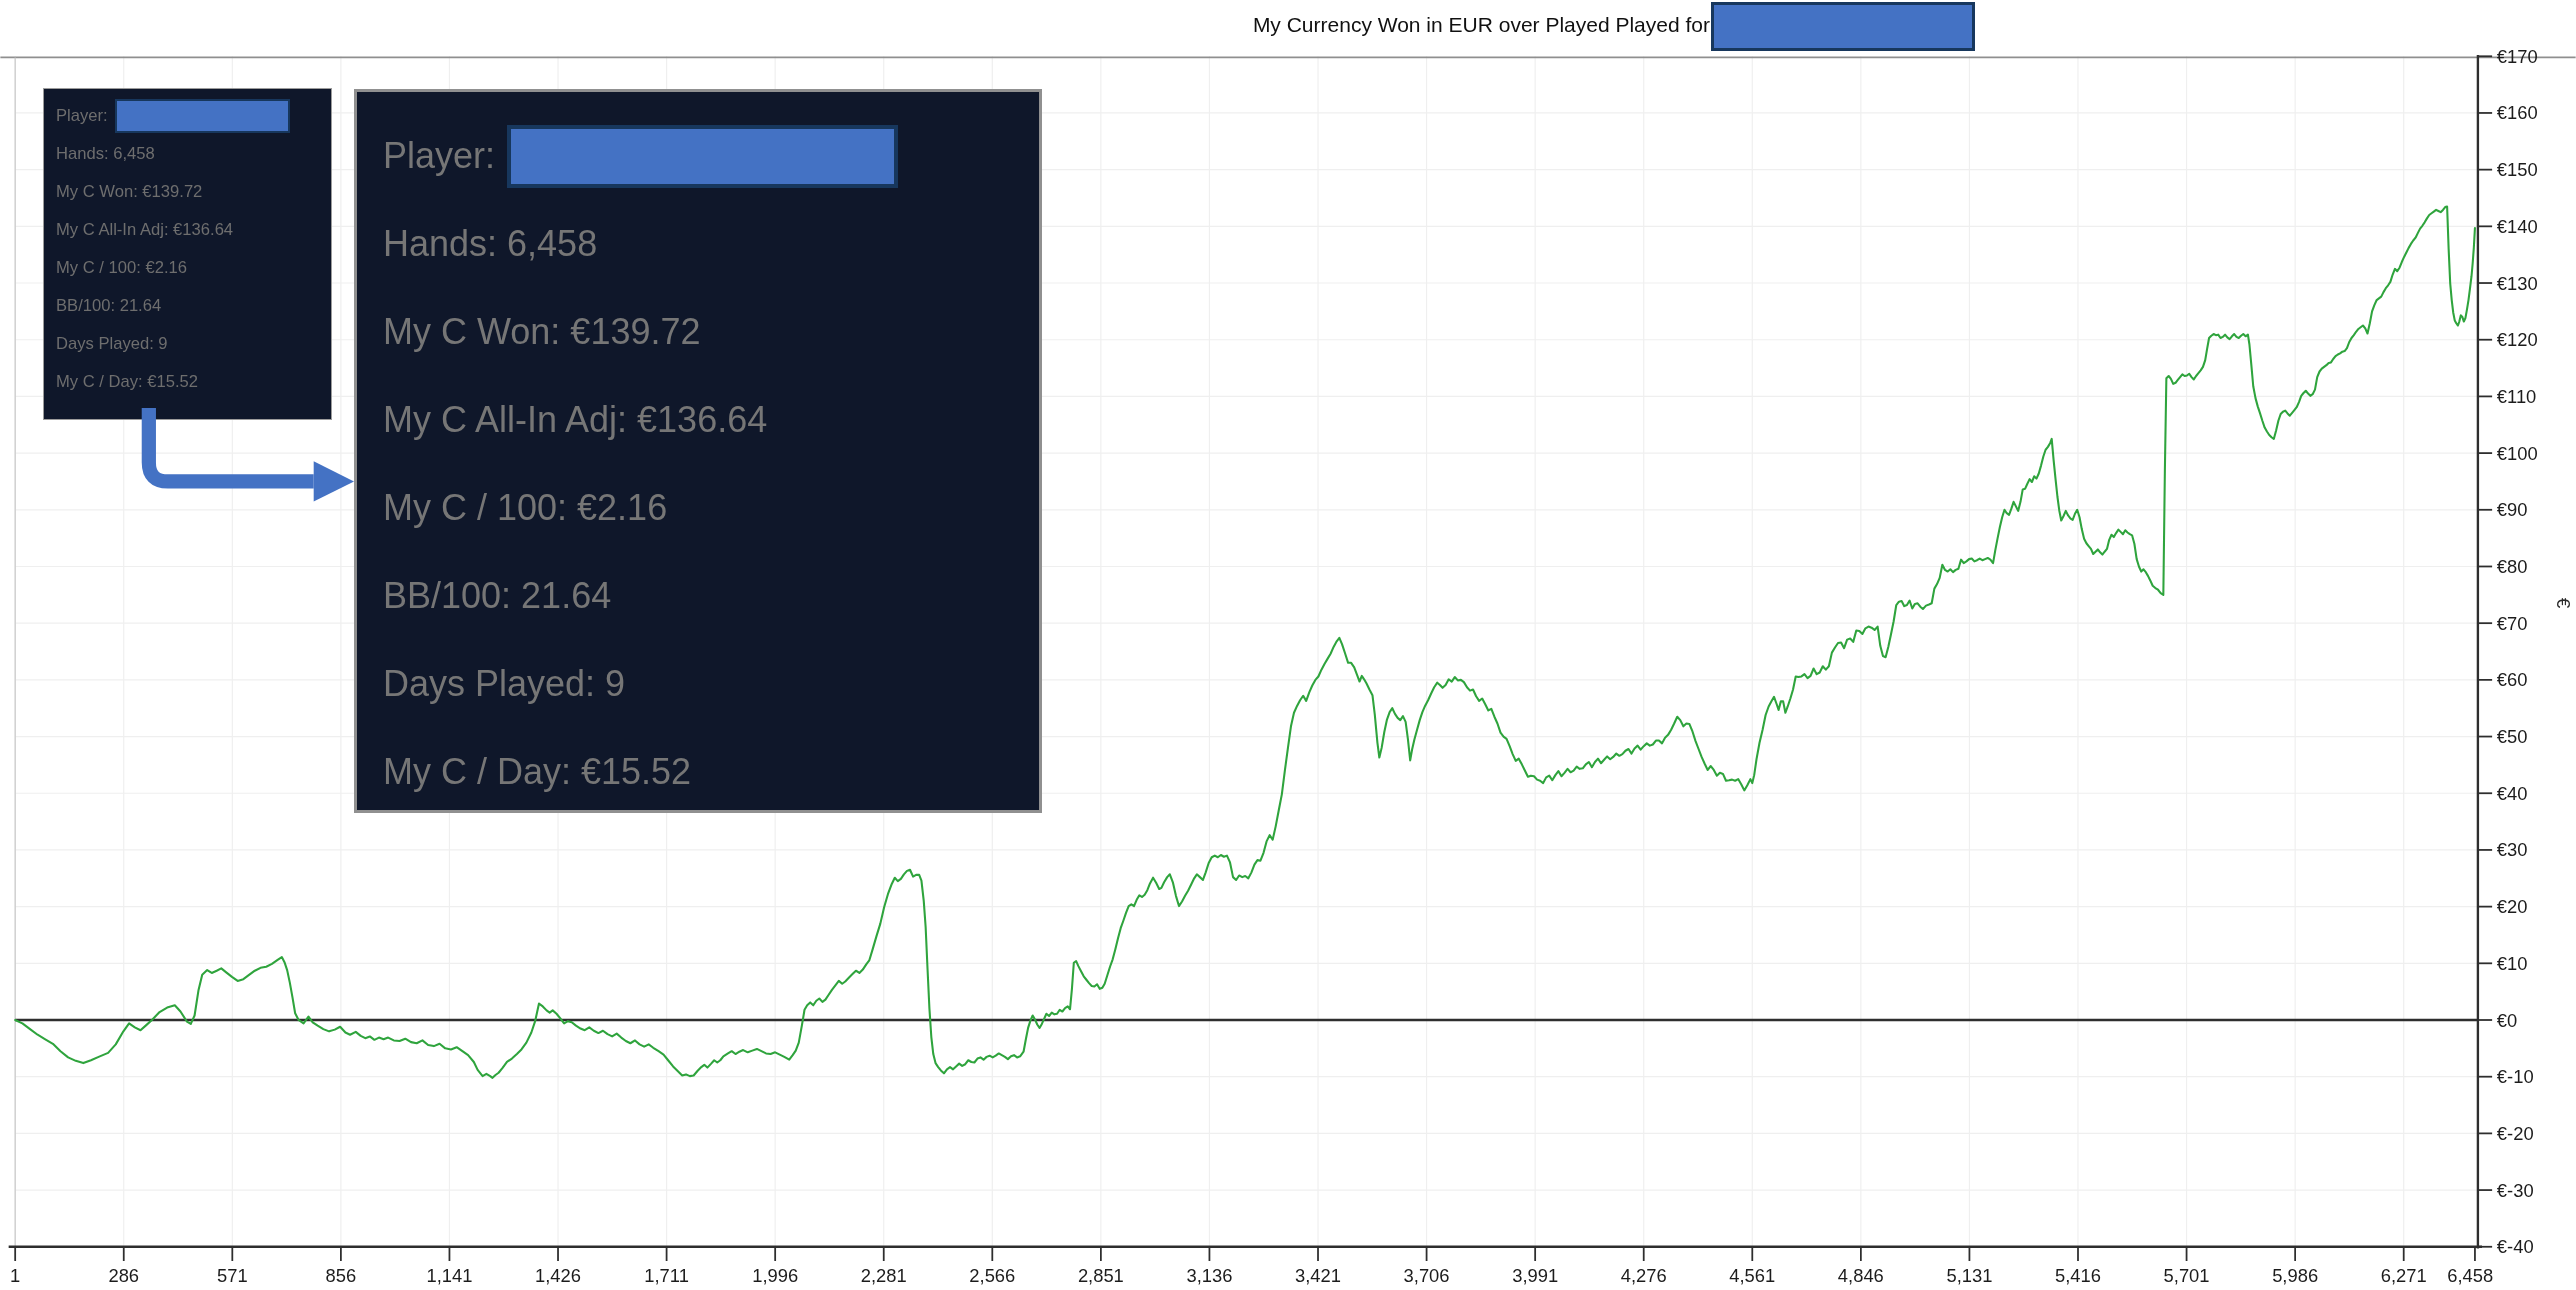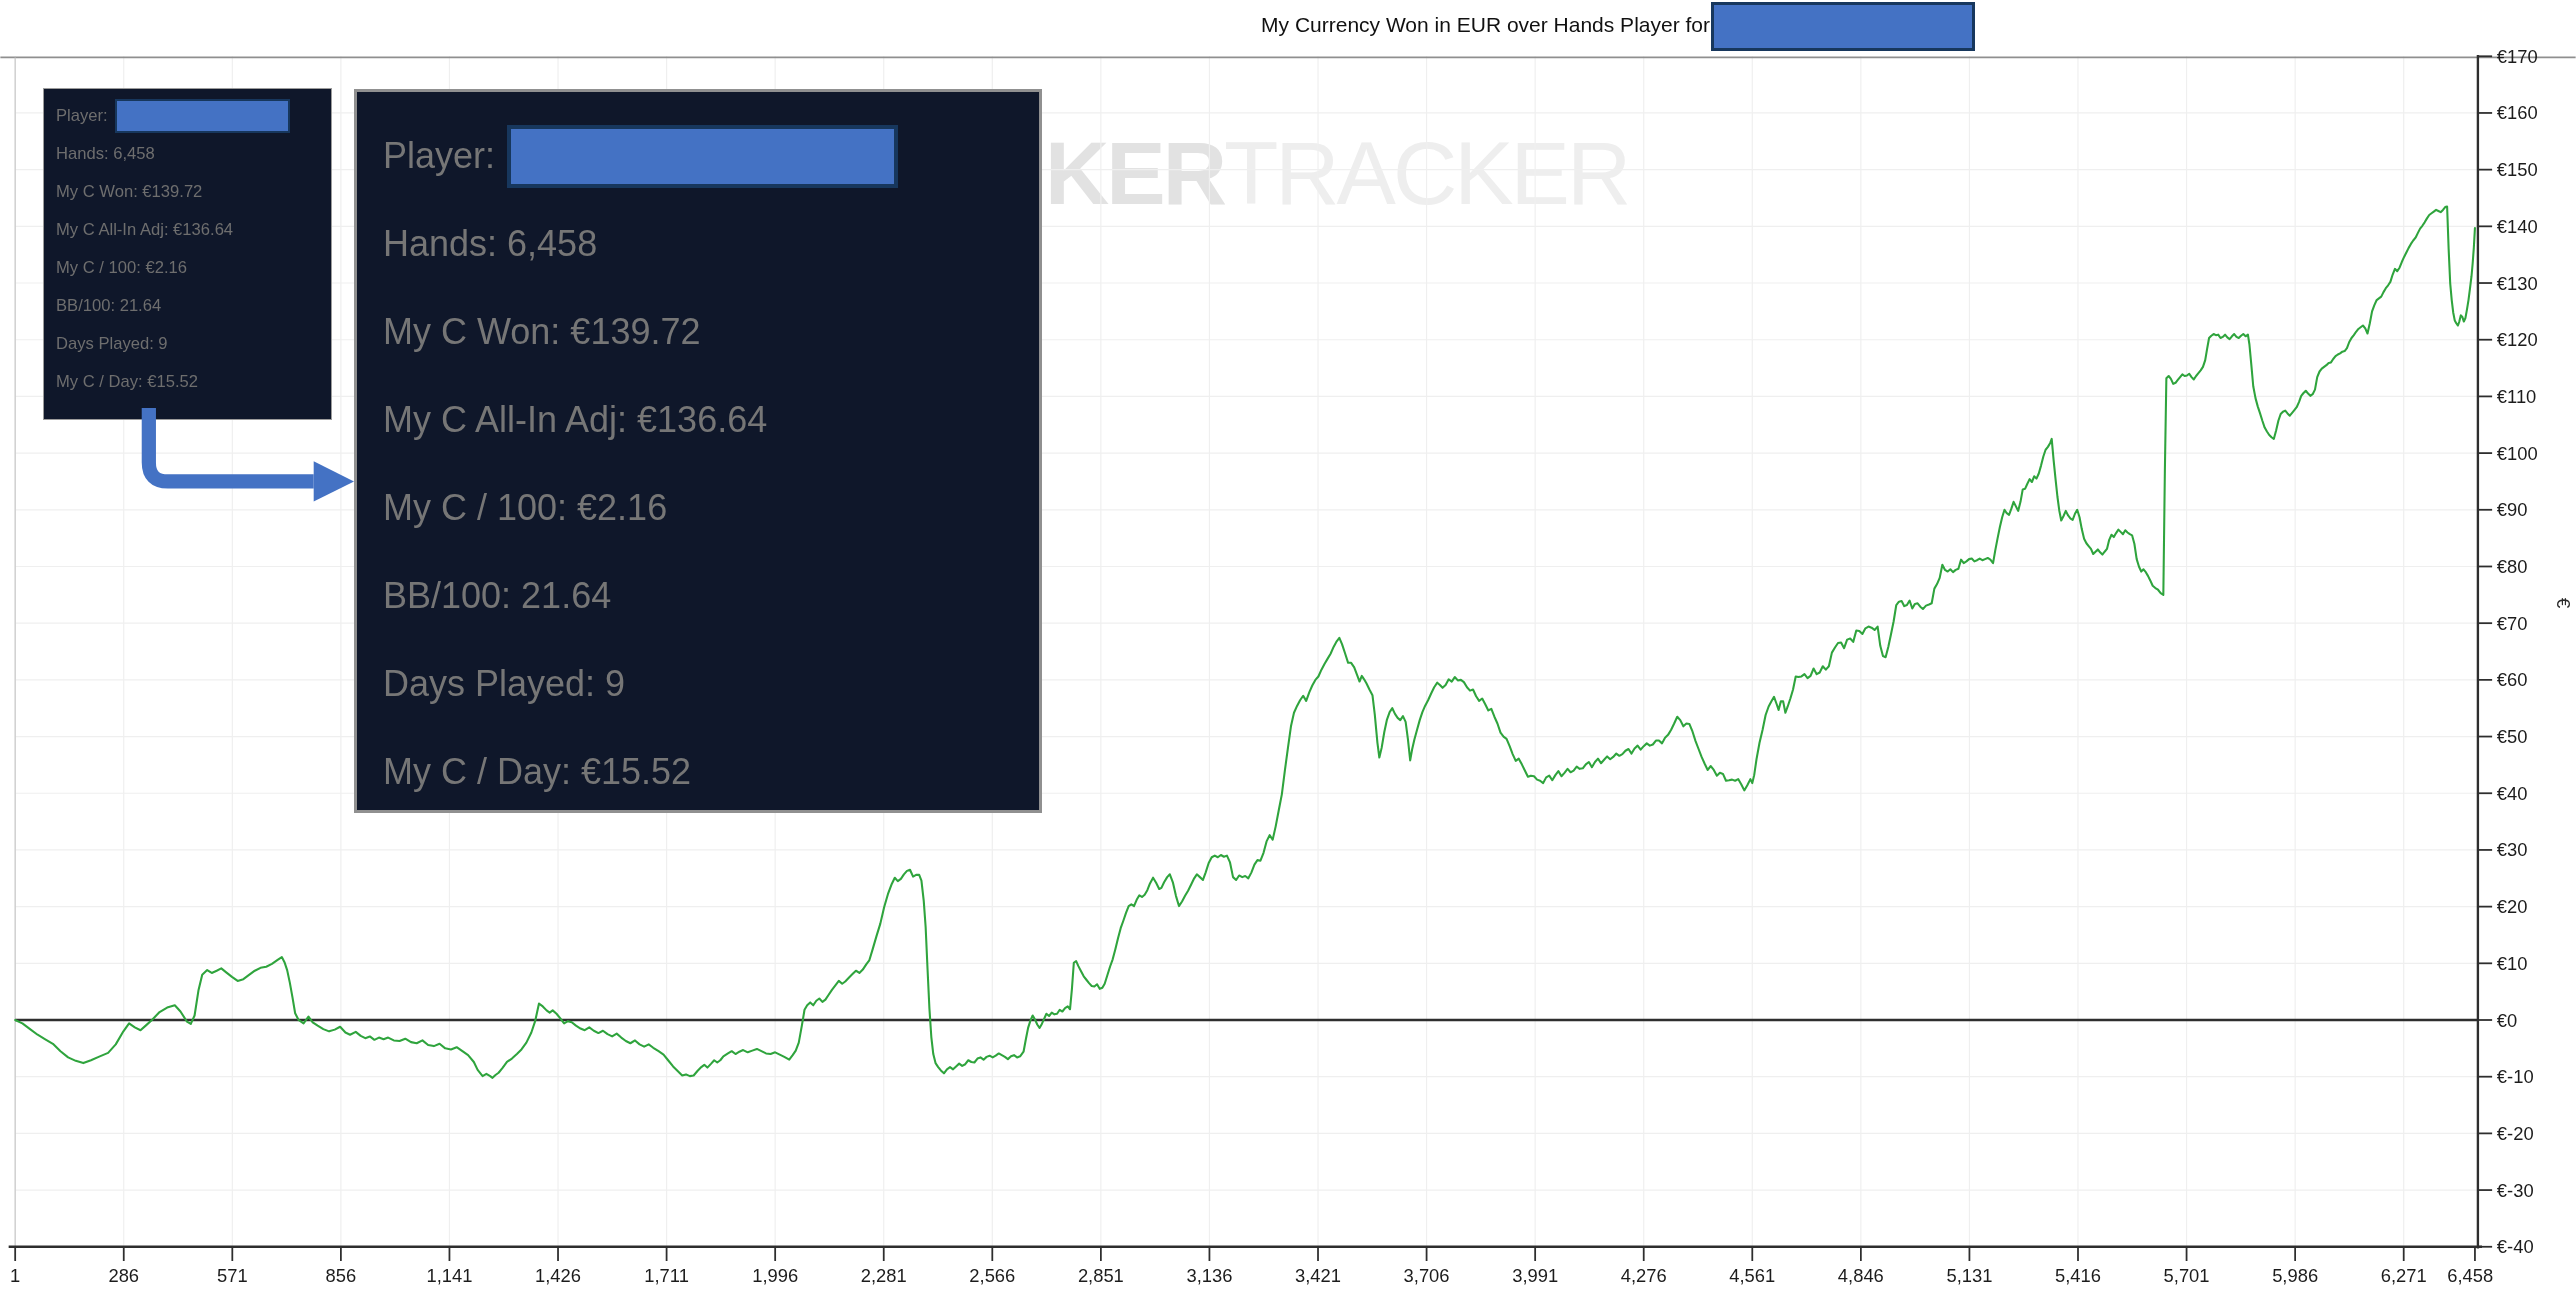--- a/index.html
+++ b/index.html
@@ -30,21 +30,20 @@
   .arrow-svg{position:absolute;left:118px;top:403px;width:255px;height:113px;z-index:3;}
   
   .axis-fragment{position:absolute;left:2558px;top:592px;font-size:19px;color:#2b2b2b;
                  transform:rotate(90deg);z-index:1;}
 </style>
 </head>
 <body>
 
 <div class="stage">
 
-  <div class="watermark"><span class="wm-bold">KER</span><span class="wm-light">TRACKER</span></div>
 
   <svg id="chart-svg" viewBox="0 0 4348 2178">
       <line x1="25" y1="95" x2="25" y2="2105" stroke="#efefef" stroke-width="2"></line>
       <line x1="208.30571472820196" y1="95" x2="208.30571472820196" y2="2105" stroke="#efefef" stroke-width="2"></line>
       <line x1="391.6114294564039" y1="95" x2="391.6114294564039" y2="2105" stroke="#efefef" stroke-width="2"></line>
       <line x1="574.9171441846058" y1="95" x2="574.9171441846058" y2="2105" stroke="#efefef" stroke-width="2"></line>
       <line x1="758.2228589128079" y1="95" x2="758.2228589128079" y2="2105" stroke="#efefef" stroke-width="2"></line>
       <line x1="941.5285736410098" y1="95" x2="941.5285736410098" y2="2105" stroke="#efefef" stroke-width="2"></line>
       <line x1="1124.8342883692117" y1="95" x2="1124.8342883692117" y2="2105" stroke="#efefef" stroke-width="2"></line>
       <line x1="1308.1400030974137" y1="95" x2="1308.1400030974137" y2="2105" stroke="#efefef" stroke-width="2"></line>
@@ -175,21 +174,21 @@
       <text x="3691.114294564039" y="2164" fill="#1c1c1c" font-size="31" font-family="Liberation Sans, sans-serif" text-anchor="middle">5,701</text>
       <line x1="3874.420009292241" y1="2105" x2="3874.420009292241" y2="2129" stroke="#2e2e2e" stroke-width="3"></line>
       <text x="3874.420009292241" y="2164" fill="#1c1c1c" font-size="31" font-family="Liberation Sans, sans-serif" text-anchor="middle">5,986</text>
       <line x1="4057.725724020443" y1="2105" x2="4057.725724020443" y2="2129" stroke="#2e2e2e" stroke-width="3"></line>
       <text x="4057.725724020443" y="2164" fill="#1c1c1c" font-size="31" font-family="Liberation Sans, sans-serif" text-anchor="middle">6,271</text>
       <line x1="4178" y1="2105" x2="4178" y2="2129" stroke="#2e2e2e" stroke-width="3"></line>
       <text x="4170" y="2164" fill="#1c1c1c" font-size="31" font-family="Liberation Sans, sans-serif" text-anchor="middle">6,458</text>
       <polyline points="25.0,1722.1 37.2,1727.9 50.1,1737.5 62.9,1747.0 75.8,1754.7 88.7,1762.3 101.5,1774.8 114.4,1785.3 127.3,1791.1 140.1,1794.9 153.0,1790.1 165.9,1784.4 181.9,1777.7 194.8,1763.3 207.7,1741.3 217.3,1727.9 227.0,1734.6 236.6,1739.4 246.3,1730.8 255.9,1722.1 268.8,1708.7 281.6,1701.1 294.5,1697.3 304.1,1707.8 315.1,1725.0 321.5,1728.8 327.9,1714.5 334.4,1672.4 340.8,1645.6 349.2,1637.9 356.9,1642.7 365.2,1638.9 373.0,1635.0 381.3,1641.7 391.0,1649.4 400.6,1656.1 410.3,1653.2 419.3,1646.5 429.6,1638.9 439.2,1634.1 448.9,1632.2 458.5,1627.4 468.1,1620.7 475.2,1615.9 479.7,1624.5 484.2,1637.9 488.7,1659.0 493.2,1683.9 497.7,1710.7 503.5,1722.1 511.9,1727.9 520.2,1716.4 527.3,1726.0 535.7,1731.7 545.3,1737.5 555.0,1741.3 564.6,1738.4 573.6,1733.6 582.6,1743.2 590.4,1747.0 600.0,1742.2 608.4,1748.9 616.1,1752.8 623.8,1749.9 631.5,1755.6 639.2,1751.8 647.0,1754.7 654.7,1751.8 664.3,1756.6 674.0,1757.6 683.6,1753.7 693.3,1759.5 702.9,1761.4 712.6,1756.6 722.2,1764.3 731.9,1766.2 741.5,1762.3 751.1,1770.0 760.8,1771.9 770.4,1768.1 780.1,1774.8 789.7,1781.5 799.4,1793.0 805.8,1806.4 814.2,1816.9 820.6,1813.1 827.0,1816.9 830.9,1819.8 836.0,1815.0 841.2,1811.2 847.6,1803.5 855.3,1793.0 863.7,1787.2 872.1,1779.6 879.8,1771.9 888.1,1760.4 896.5,1743.2 902.9,1724.1 909.4,1694.4 915.8,1699.2 922.2,1705.9 927.4,1709.7 932.5,1705.9 939.0,1711.6 945.4,1719.3 951.8,1727.9 958.3,1724.1 964.7,1726.0 971.8,1731.7 979.5,1736.5 986.6,1739.4 994.3,1734.6 1002.0,1740.3 1009.7,1744.2 1017.4,1740.3 1025.1,1746.1 1032.9,1749.9 1040.6,1745.1 1048.3,1751.8 1056.0,1757.6 1063.7,1761.4 1071.5,1756.6 1079.2,1763.3 1086.9,1767.1 1094.6,1763.3 1102.3,1769.0 1111.3,1774.8 1119.7,1780.5 1127.4,1790.1 1135.8,1800.6 1143.5,1808.3 1151.2,1815.9 1157.6,1814.0 1164.1,1816.9 1170.5,1815.9 1176.9,1808.3 1183.4,1801.6 1188.5,1797.8 1193.7,1802.5 1200.1,1795.8 1205.2,1790.1 1210.4,1793.9 1215.5,1790.1 1220.7,1783.4 1228.4,1778.6 1234.8,1774.8 1241.2,1779.6 1247.7,1775.7 1254.1,1772.9 1261.8,1776.7 1269.5,1773.8 1277.3,1771.0 1285.0,1774.8 1292.7,1778.6 1300.4,1779.6 1308.1,1776.7 1315.9,1780.5 1323.6,1784.4 1331.9,1789.1 1337.7,1781.5 1342.9,1773.8 1348.0,1760.4 1353.2,1731.7 1357.7,1704.9 1362.2,1697.3 1367.3,1692.5 1372.5,1697.3 1377.6,1689.6 1382.7,1685.8 1387.9,1691.5 1393.0,1687.7 1398.2,1680.0 1404.0,1671.4 1409.8,1663.8 1415.6,1656.1 1421.3,1660.9 1426.5,1657.1 1432.9,1650.4 1438.7,1644.6 1444.5,1638.9 1450.3,1642.7 1456.1,1637.0 1461.9,1628.3 1467.0,1621.6 1472.8,1602.5 1479.2,1580.5 1485.7,1559.4 1492.1,1531.7 1498.5,1509.7 1505.0,1492.4 1510.1,1481.9 1515.2,1487.6 1520.4,1483.8 1525.5,1476.2 1530.7,1470.4 1535.8,1468.5 1541.0,1480.0 1546.1,1477.1 1551.3,1477.1 1555.1,1486.7 1559.0,1521.1 1562.2,1565.2 1565.4,1636.0 1568.6,1703.0 1571.8,1750.9 1575.1,1779.6 1578.9,1794.9 1583.4,1801.6 1587.9,1807.3 1593.1,1812.1 1598.2,1805.4 1603.4,1801.6 1608.5,1805.4 1613.6,1800.6 1618.8,1795.8 1623.9,1799.7 1629.1,1796.8 1634.2,1790.1 1639.4,1793.0 1644.5,1793.9 1649.7,1787.2 1654.8,1785.3 1660.0,1789.1 1665.1,1784.4 1670.2,1782.4 1675.4,1785.3 1680.5,1782.4 1685.7,1778.6 1690.8,1781.5 1696.0,1784.4 1701.1,1788.2 1706.3,1783.4 1711.4,1781.5 1716.6,1785.3 1721.7,1783.4 1727.5,1775.7 1731.4,1754.7 1735.2,1735.5 1739.1,1723.1 1742.9,1714.5 1746.8,1721.2 1750.6,1729.8 1754.5,1735.5 1758.4,1728.8 1762.2,1720.2 1766.1,1711.6 1770.6,1715.4 1775.1,1709.7 1779.6,1712.6 1784.1,1711.6 1788.6,1704.9 1793.1,1707.8 1797.6,1702.0 1802.1,1699.2 1806.0,1704.0 1809.2,1669.5 1812.4,1625.5 1816.3,1622.6 1820.1,1631.2 1824.6,1639.8 1829.1,1648.4 1833.6,1654.2 1838.1,1659.9 1842.6,1664.7 1847.1,1665.7 1851.6,1661.8 1856.1,1669.5 1860.6,1667.6 1864.5,1660.9 1869.0,1646.5 1873.5,1632.2 1878.0,1619.7 1882.5,1602.5 1887.0,1584.3 1891.5,1567.1 1896.0,1554.6 1900.5,1541.2 1905.0,1529.8 1909.5,1526.9 1914.0,1529.8 1918.5,1519.2 1923.0,1511.6 1927.5,1514.4 1932.0,1510.6 1936.5,1503.0 1941.0,1491.5 1946.2,1481.9 1951.3,1490.5 1956.5,1501.0 1960.3,1499.1 1964.8,1489.6 1970.0,1480.9 1974.5,1476.2 1979.6,1489.6 1984.8,1512.5 1989.9,1529.8 1995.1,1522.1 2000.2,1512.5 2005.3,1503.9 2010.5,1493.4 2015.6,1482.9 2020.1,1476.2 2025.3,1480.9 2030.4,1485.7 2034.9,1473.3 2040.1,1457.0 2045.2,1447.4 2050.4,1444.6 2055.5,1447.4 2060.7,1443.6 2065.8,1446.5 2070.9,1444.6 2076.1,1456.1 2081.2,1480.9 2086.4,1485.7 2091.5,1478.1 2096.7,1480.9 2101.8,1479.0 2107.0,1482.9 2112.1,1473.3 2117.3,1459.9 2122.4,1452.2 2127.5,1453.2 2132.7,1439.8 2137.8,1420.6 2143.0,1410.1 2148.1,1417.8 2153.3,1394.8 2158.4,1368.0 2163.6,1341.2 2168.7,1301.0 2173.9,1262.7 2179.0,1226.3 2184.1,1203.4 2189.3,1191.9 2194.4,1182.3 2199.6,1174.7 2204.7,1183.3 2209.9,1168.9 2215.0,1157.4 2220.2,1147.9 2225.3,1142.1 2230.5,1130.6 2235.6,1121.1 2240.7,1112.4 2245.9,1103.8 2251.0,1092.3 2256.2,1082.8 2260.7,1077.0 2265.2,1087.6 2270.3,1102.9 2275.5,1119.1 2280.6,1119.1 2285.8,1126.8 2290.9,1140.2 2294.8,1150.7 2298.6,1141.2 2302.5,1146.9 2306.4,1153.6 2311.5,1164.1 2316.6,1173.7 2320.5,1206.2 2325.0,1254.1 2328.2,1279.0 2332.1,1262.7 2336.6,1235.9 2341.1,1214.9 2345.6,1202.4 2350.1,1195.7 2354.6,1205.3 2359.1,1212.0 2363.6,1215.8 2368.1,1209.1 2372.6,1218.7 2376.5,1248.4 2380.3,1283.8 2383.5,1265.6 2387.4,1248.4 2391.9,1232.1 2396.4,1215.8 2400.9,1202.4 2405.4,1191.9 2410.5,1182.3 2415.7,1170.8 2420.8,1160.3 2426.0,1152.6 2430.5,1156.5 2435.0,1161.3 2440.1,1156.5 2445.3,1146.9 2450.4,1150.7 2455.6,1143.1 2460.7,1148.8 2465.9,1147.9 2471.0,1151.7 2476.2,1160.3 2481.3,1166.0 2486.4,1164.1 2491.6,1175.6 2496.7,1183.3 2501.9,1179.4 2507.0,1189.0 2512.2,1199.5 2517.3,1196.7 2522.5,1210.1 2527.6,1221.6 2532.8,1236.9 2537.9,1243.6 2543.0,1247.4 2548.2,1259.8 2553.3,1273.2 2558.5,1284.7 2563.6,1280.9 2568.8,1290.5 2573.9,1301.0 2579.1,1311.5 2584.2,1309.6 2589.4,1310.6 2594.5,1316.3 2599.6,1318.2 2604.8,1322.1 2609.9,1312.5 2615.1,1309.6 2620.2,1317.3 2625.4,1308.7 2630.5,1302.0 2635.7,1310.6 2640.8,1304.8 2646.0,1298.1 2651.1,1303.9 2656.2,1301.0 2661.4,1294.3 2666.5,1298.1 2671.7,1297.2 2676.8,1290.5 2682.0,1286.6 2687.1,1295.3 2692.3,1286.6 2697.4,1280.9 2702.5,1288.6 2707.7,1282.8 2712.8,1277.1 2718.0,1281.9 2723.1,1278.0 2728.3,1272.3 2733.4,1276.1 2738.6,1273.2 2743.7,1267.5 2748.9,1264.6 2754.0,1272.3 2759.1,1263.7 2764.3,1258.9 2769.4,1265.6 2774.6,1259.8 2779.7,1255.1 2784.9,1258.9 2790.0,1257.0 2795.2,1250.3 2800.3,1250.3 2805.5,1255.1 2810.6,1245.5 2815.7,1240.7 2820.9,1232.1 2826.0,1221.6 2831.2,1210.1 2836.3,1215.8 2841.5,1226.3 2846.6,1221.6 2851.8,1222.5 2856.9,1235.0 2862.1,1251.2 2867.2,1264.6 2872.3,1278.0 2877.5,1289.5 2882.6,1300.0 2887.8,1293.3 2892.9,1300.0 2898.1,1309.6 2903.2,1304.8 2908.4,1306.7 2913.5,1318.2 2918.7,1317.3 2923.8,1316.3 2928.9,1318.2 2934.1,1315.4 2939.2,1324.0 2944.4,1334.5 2949.5,1325.9 2954.7,1315.4 2957.9,1322.1 2961.1,1308.7 2965.0,1281.9 2970.1,1254.1 2975.3,1232.1 2980.4,1207.2 2985.5,1192.8 2990.7,1183.3 2994.6,1176.6 2999.1,1189.0 3002.3,1198.6 3006.1,1184.2 3010.0,1184.2 3013.8,1203.4 3017.7,1192.8 3022.2,1179.4 3026.7,1164.1 3031.2,1142.1 3035.7,1143.1 3040.9,1142.1 3046.0,1138.3 3051.2,1145.0 3056.3,1141.2 3061.4,1128.7 3066.6,1138.3 3071.7,1135.4 3076.9,1124.9 3082.0,1130.6 3087.2,1124.9 3092.3,1101.9 3097.5,1093.3 3102.6,1085.6 3107.8,1084.7 3112.9,1094.3 3118.0,1079.9 3123.2,1078.0 3128.3,1083.7 3133.5,1064.6 3138.6,1065.5 3143.8,1070.3 3148.9,1060.8 3154.1,1057.9 3159.2,1059.8 3164.4,1063.6 3169.5,1057.9 3174.0,1090.4 3178.5,1107.7 3183.0,1109.6 3187.5,1092.3 3192.0,1071.3 3196.5,1049.3 3201.0,1021.5 3205.5,1015.8 3210.0,1014.8 3214.5,1023.4 3219.0,1021.5 3223.5,1013.9 3228.0,1027.3 3232.5,1019.6 3237.0,1018.6 3241.5,1024.4 3246.0,1028.2 3251.2,1022.5 3256.3,1020.6 3260.8,1018.6 3265.3,993.8 3269.8,986.1 3274.3,975.6 3278.8,953.6 3283.3,962.2 3287.8,965.0 3292.3,961.2 3296.8,966.0 3301.3,962.2 3305.9,960.3 3310.4,944.9 3314.9,950.7 3319.4,947.8 3323.9,944.0 3328.4,943.0 3332.9,947.8 3337.4,945.9 3341.9,943.0 3346.4,945.9 3350.9,944.0 3355.4,942.1 3359.9,944.9 3364.4,950.7 3368.2,928.7 3372.1,908.6 3376.0,889.4 3379.8,873.2 3383.7,860.7 3387.5,866.5 3391.4,869.3 3395.3,858.8 3399.1,847.3 3403.0,855.0 3406.8,862.6 3410.7,847.3 3414.5,826.3 3418.4,825.3 3422.3,816.7 3426.1,809.0 3430.0,813.8 3433.8,804.2 3437.7,808.1 3441.6,799.5 3445.4,786.1 3449.3,770.7 3453.1,759.3 3457.0,754.5 3460.9,747.8 3463.4,741.1 3466.6,776.5 3469.9,809.0 3473.1,838.7 3476.3,862.6 3479.5,878.9 3483.4,871.2 3487.2,862.6 3491.1,870.3 3494.9,875.1 3498.8,877.9 3502.7,867.4 3506.5,860.7 3510.4,873.2 3514.2,893.3 3518.1,909.5 3522.0,917.2 3525.8,922.0 3529.7,926.8 3533.5,935.4 3537.4,931.5 3541.3,927.7 3545.1,932.5 3549.0,936.3 3552.8,931.5 3556.7,926.8 3560.5,911.4 3564.4,902.8 3568.3,906.7 3572.1,900.0 3576.0,894.2 3579.8,898.0 3583.7,901.9 3587.6,895.2 3591.4,899.0 3595.3,901.9 3599.1,903.8 3603.0,918.1 3606.9,944.0 3610.7,956.4 3614.6,965.0 3618.4,961.2 3622.3,966.0 3626.2,972.7 3630.0,980.4 3633.9,989.0 3638.4,992.8 3642.9,995.7 3647.4,1001.4 3651.9,1004.3 3654.5,793.7 3657.0,638.7 3660.9,634.8 3664.7,639.6 3668.6,648.2 3672.5,646.3 3676.3,641.5 3680.2,636.7 3684.0,632.0 3687.9,634.8 3691.8,633.9 3695.6,631.0 3699.5,636.7 3703.3,640.6 3707.2,634.8 3711.1,630.0 3714.9,625.3 3718.8,619.5 3722.6,608.0 3725.8,588.9 3729.1,570.7 3732.9,566.9 3736.8,564.0 3740.6,565.9 3744.5,565.0 3748.4,570.7 3752.2,568.8 3756.1,565.0 3759.9,569.7 3763.8,572.6 3767.7,567.8 3771.5,564.0 3775.4,568.8 3779.2,570.7 3783.1,566.9 3786.9,564.0 3790.8,567.8 3794.7,565.0 3797.2,581.2 3800.5,616.6 3803.7,652.1 3807.5,672.2 3811.4,686.5 3815.2,698.0 3819.1,710.4 3823.0,721.9 3826.8,728.6 3830.7,734.4 3834.5,738.2 3838.4,741.1 3842.3,726.7 3846.1,710.4 3850.0,699.0 3853.8,695.1 3857.7,693.2 3861.6,698.0 3865.4,701.8 3869.3,697.0 3873.1,692.3 3877.0,687.5 3880.9,678.9 3884.7,668.3 3888.6,663.5 3892.4,659.7 3896.3,664.5 3900.1,668.3 3904.0,665.5 3907.9,657.8 3911.7,636.7 3915.6,627.2 3919.4,622.4 3923.3,619.5 3927.2,616.6 3931.0,612.8 3934.9,611.9 3938.7,606.1 3942.6,601.3 3946.5,598.5 3950.3,596.5 3954.2,593.7 3958.0,592.7 3961.9,587.9 3965.8,577.4 3969.6,570.7 3973.5,565.9 3977.3,560.2 3981.2,555.4 3985.0,552.5 3988.9,549.6 3992.8,554.4 3996.6,563.0 4000.5,545.8 4004.3,525.7 4008.2,515.2 4012.1,506.6 4015.9,503.7 4019.8,500.8 4023.6,493.2 4027.5,486.5 4031.4,481.7 4035.2,475.9 4039.1,463.5 4042.9,453.9 4046.8,457.8 4050.7,452.0 4054.5,442.4 4058.4,433.8 4062.2,426.2 4066.1,418.5 4069.9,411.8 4073.8,406.1 4077.7,401.3 4081.5,393.6 4085.4,386.0 4089.2,381.2 4093.1,375.4 4097.0,368.7 4100.8,363.0 4104.7,360.1 4108.5,357.3 4112.4,354.4 4116.3,356.3 4120.1,358.2 4124.0,354.4 4127.8,349.6 4131.0,348.6 4133.6,420.4 4136.2,477.9 4138.8,506.6 4141.3,527.6 4143.9,541.0 4146.5,545.8 4149.1,549.6 4151.6,542.9 4154.2,532.4 4156.8,535.3 4159.3,542.9 4161.9,537.2 4164.5,522.8 4167.1,506.6 4169.6,487.4 4172.2,466.4 4174.1,445.3 4176.1,418.5 4178.0,385.0" fill="none" stroke="#2fa43d" stroke-width="3.5" stroke-linejoin="round" stroke-linecap="round"></polyline>
     </svg>
 
-  <span class="title-text">My Currency Won in EUR over Hands Player for</span>
+  <span class="title-text">My Currency Won in EUR over Played Played for</span>
   <div class="redaction title-redaction"></div>
 
   <div class="stats-box small">
     <div class="stat-line">
       <span>Player:</span>
       <span class="redaction small-redaction"></span>
     </div>
     <div class="stat-line">Hands: 6,458</div>
     <div class="stat-line">My C Won: €139.72</div>
     <div class="stat-line">My C All-In Adj: €136.64</div>

